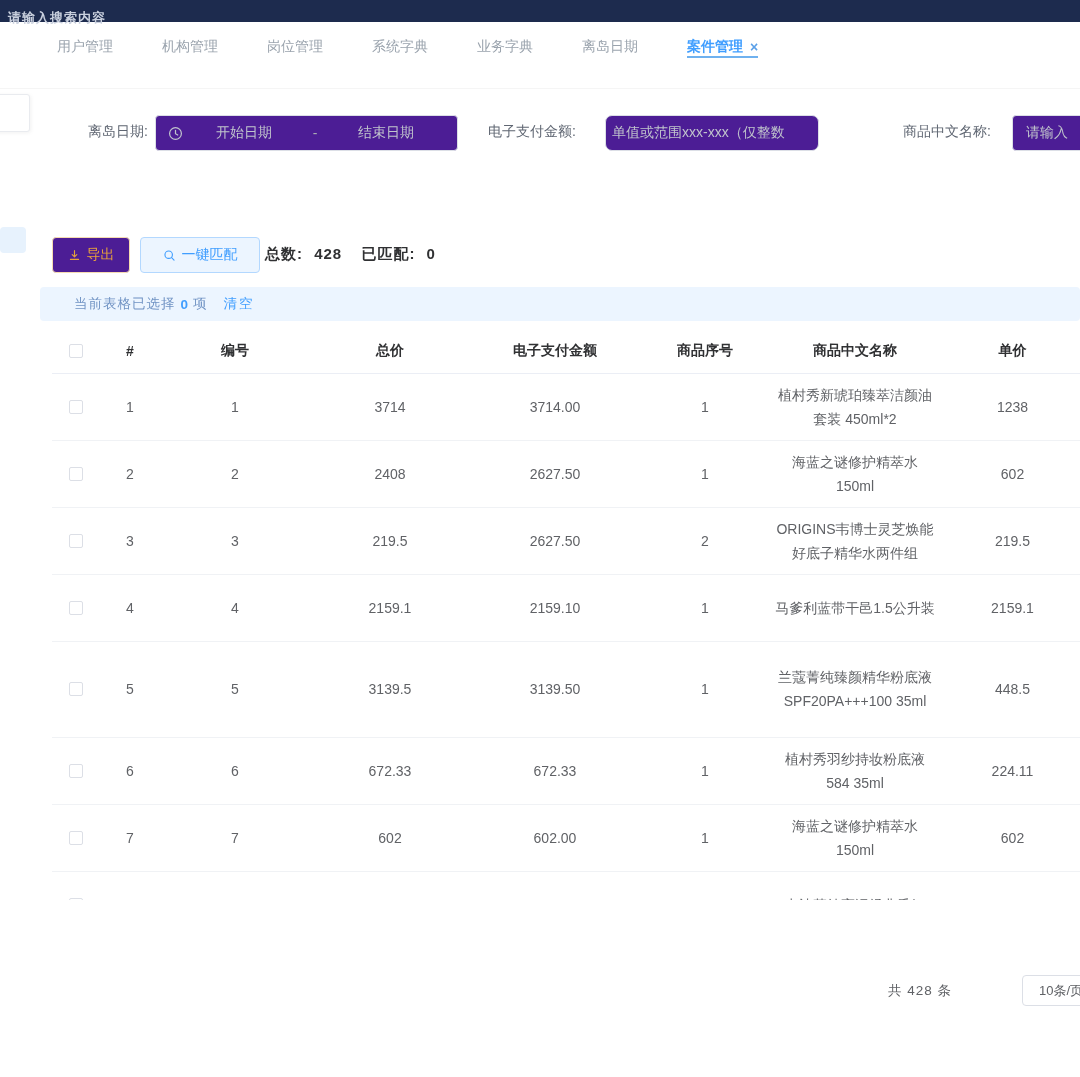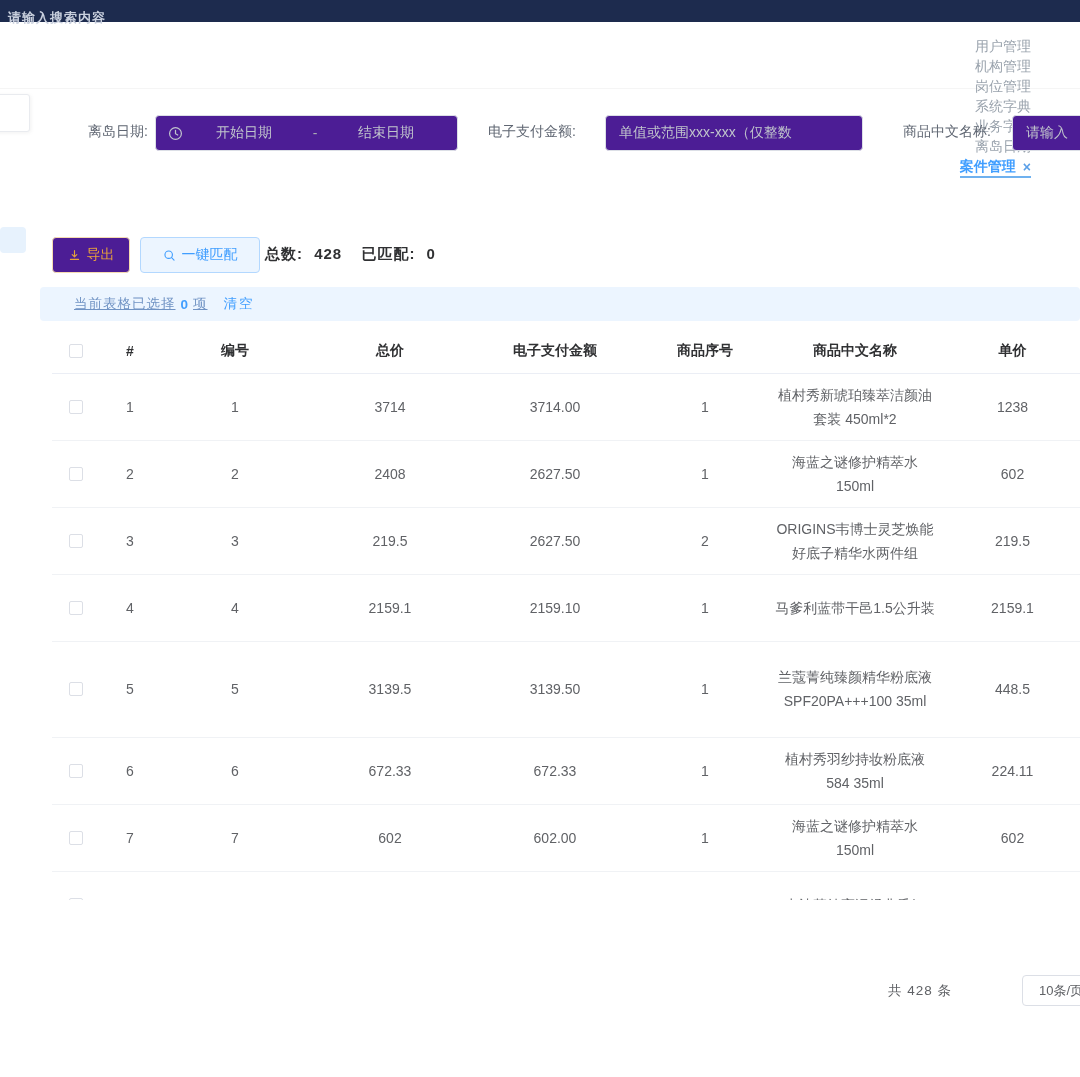--- a/index.html
+++ b/index.html
@@ -6,21 +6,21 @@
   html,body { background:#fff; }
   body { font-family:"Liberation Sans","DejaVu Sans",sans-serif; }
   #screen { position:relative; width:1080px; height:1077px; background:#ffffff; overflow:hidden; }
 
   
   .topbar { position:absolute; left:0; top:0; width:1080px; height:22px; background:#1d2b4e;font-family:Liberation Serif, serif; }
   .topbar-search { position:absolute; left:8px; top:9px; font-size:13px; font-weight:600; color:#c9d0de; letter-spacing:1px; cursor:text; }
 
   
   .tabstrip { position:absolute; left:0; top:38px; width:1080px; height:50px; background:#fff;
-              box-shadow:0 1px 0 rgba(0,0,0,0.04); display:flex; align-items:flex-end; padding-left:57px;flex-direction:column; }
+              box-shadow:0 1px 0 rgba(0,0,0,0.04); display:flex; align-items:flex-start; padding-left:57px; }
   .tab { display:flex; align-items:center; gap:7px; margin-right:49px; font-size:14px; color:#9aa3ad;
          cursor:pointer; border-bottom:2px solid transparent; white-space:nowrap; }
   .tab.active { color:#409eff; font-weight:600; border-bottom:2px solid #6fb1ef; }
   .tab .close-x { font-size:14px; color:#5ba0e8; line-height:1; cursor:pointer; }
 
   
   .left-white-box { position:absolute; left:-8px; top:94px; width:38px; height:38px; background:#fff;
                     border:1px solid #e9ebef; border-radius:3px; box-shadow:1px 1px 4px rgba(0,0,0,.06); }
   .left-blue-stub { position:absolute; left:0; top:227px; width:26px; height:26px; background:#e7f2fd; border-radius:4px; }
 
@@ -28,36 +28,36 @@
   .filters { position:absolute; left:0; top:115px; width:1080px; height:36px; }
   .f-label { position:absolute; top:8px; font-size:14px; color:#5f6672; }
   .lbl-date { left:88px; }
   .lbl-amount { left:488px; }
   .lbl-product { left:903px; }
   .inp { position:absolute; top:0; height:36px; background:#4c1d95; border:1px solid #dcdfe6; border-radius:4px;
          display:flex; align-items:center; font-size:14px; color:#c0c4cc; cursor:text; }
   .inp-date { left:155px; width:303px; padding:0 12px; }
   .inp-date .seg { flex:1; text-align:center; }
   .inp-date .sep { width:24px; text-align:center; color:#a8abb2; }
-  .inp-amount { left:605px; width:258px; padding:0 13px; }
+  .inp-amount { left:605px; width:214px; padding:0 6px;border-radius:7px; }
   .inp-product { left:1012px; width:200px; padding:0 13px; }
   .clock-ic { width:15px; height:15px; margin-right:2px; flex:0 0 auto; }
 
   
   .btn { position:absolute; top:237px; height:36px; border-radius:4px; font-size:14px; display:flex;
          align-items:center; justify-content:center; gap:6px; cursor:pointer; }
   .btn-export { left:52px; width:78px; background:#4c1d95; border:1px solid #f5dab1; color:#e6a23c; }
   .btn-match  { left:140px; width:120px; background:#ecf5ff; border:1px solid #b3d8ff; color:#409eff; }
   .counts { position:absolute; left:265px; top:245px; font-size:15px; font-weight:600; color:#303133; letter-spacing:1px; }
   .counts .num { margin:0 14px 0 6px; }
 
   
   .selbar { position:absolute; left:40px; top:287px; width:1040px; height:34px; background:#ecf5ff;
             border-radius:4px; display:flex; align-items:center; padding-left:34px; font-size:13.5px; }
-  .selbar .txt { color:#7093c4; letter-spacing:1px;text-decoration:underline; }
+  .selbar .txt { color:#7093c4; letter-spacing:1px; }
   .selbar .cnt { color:#409eff; font-weight:700; margin:0 5px; }
   .selbar .clear { color:#409eff; margin-left:16px; letter-spacing:2px; cursor:pointer; }
 
   
   .table-wrap { position:absolute; left:52px; top:330px; width:1028px; height:570px; overflow:hidden; }
   table { border-collapse:collapse; table-layout:fixed; width:1033px; }
   col.c1{width:48px} col.c2{width:60px} col.c3{width:150px} col.c4{width:160px}
   col.c5{width:170px} col.c6{width:130px} col.c7{width:170px} col.c8{width:145px}
   th { height:43px; font-size:14px; font-weight:700; color:#303133; text-align:center;
        border-bottom:1px solid #ebeef5; background:#fff; }

